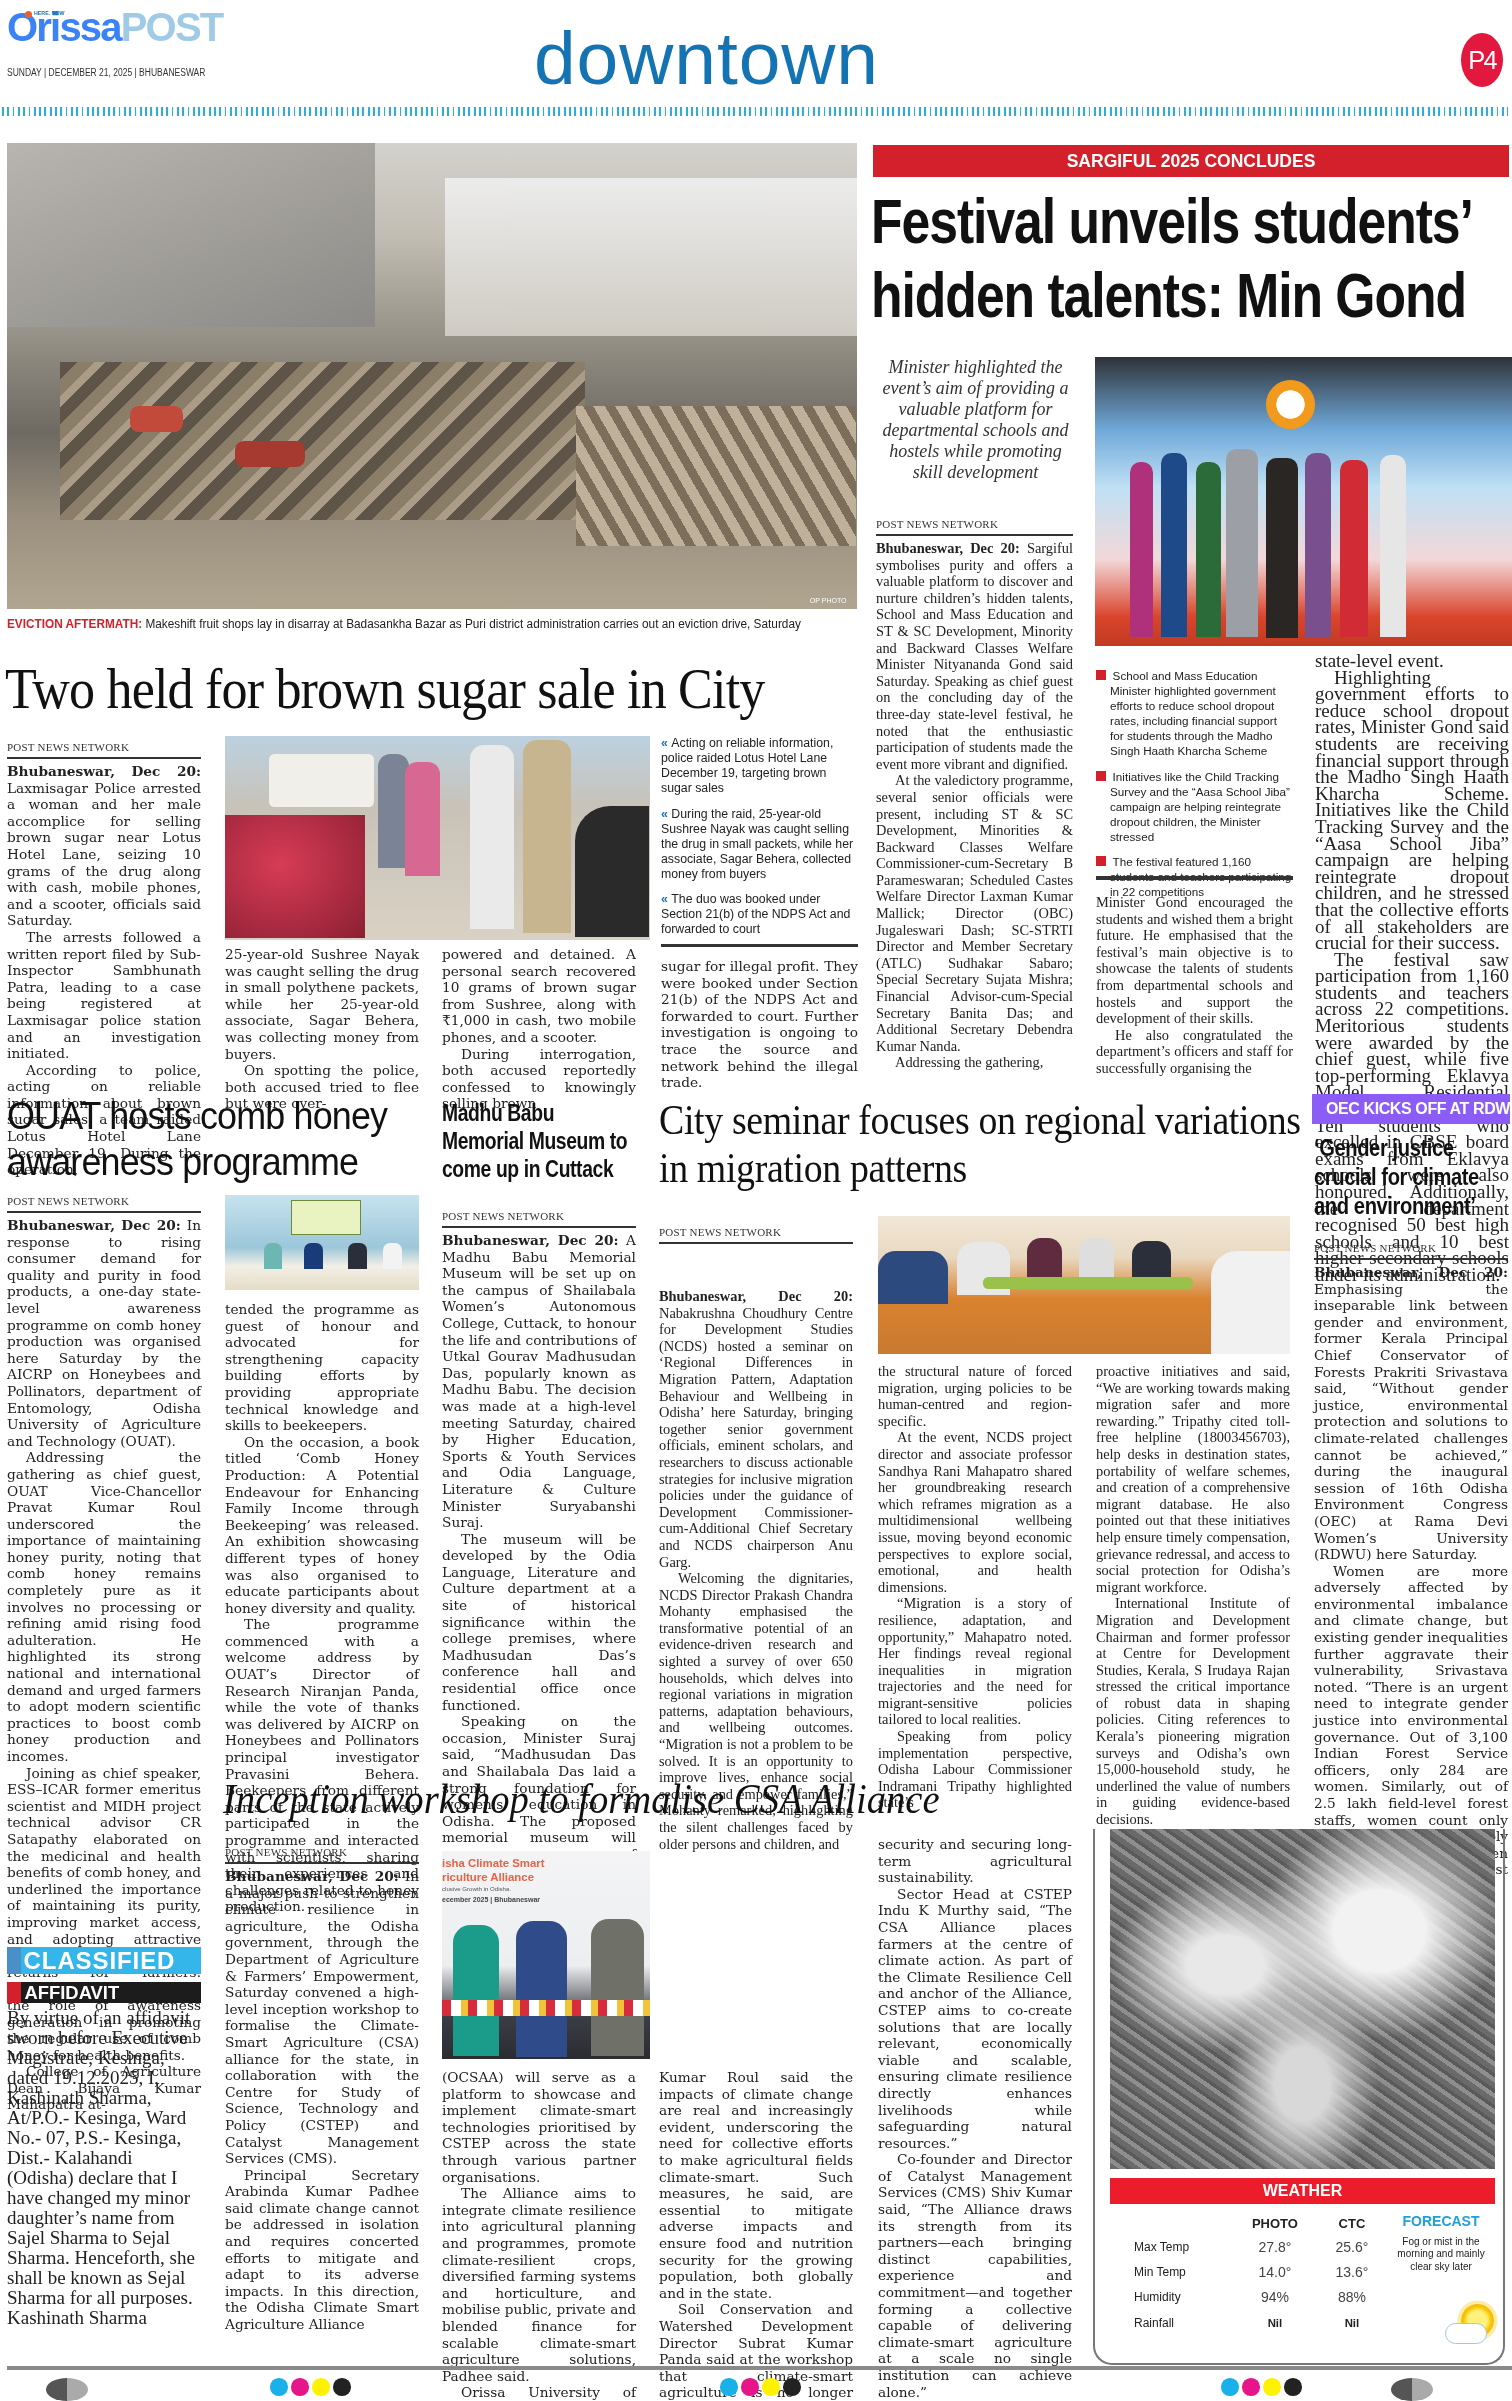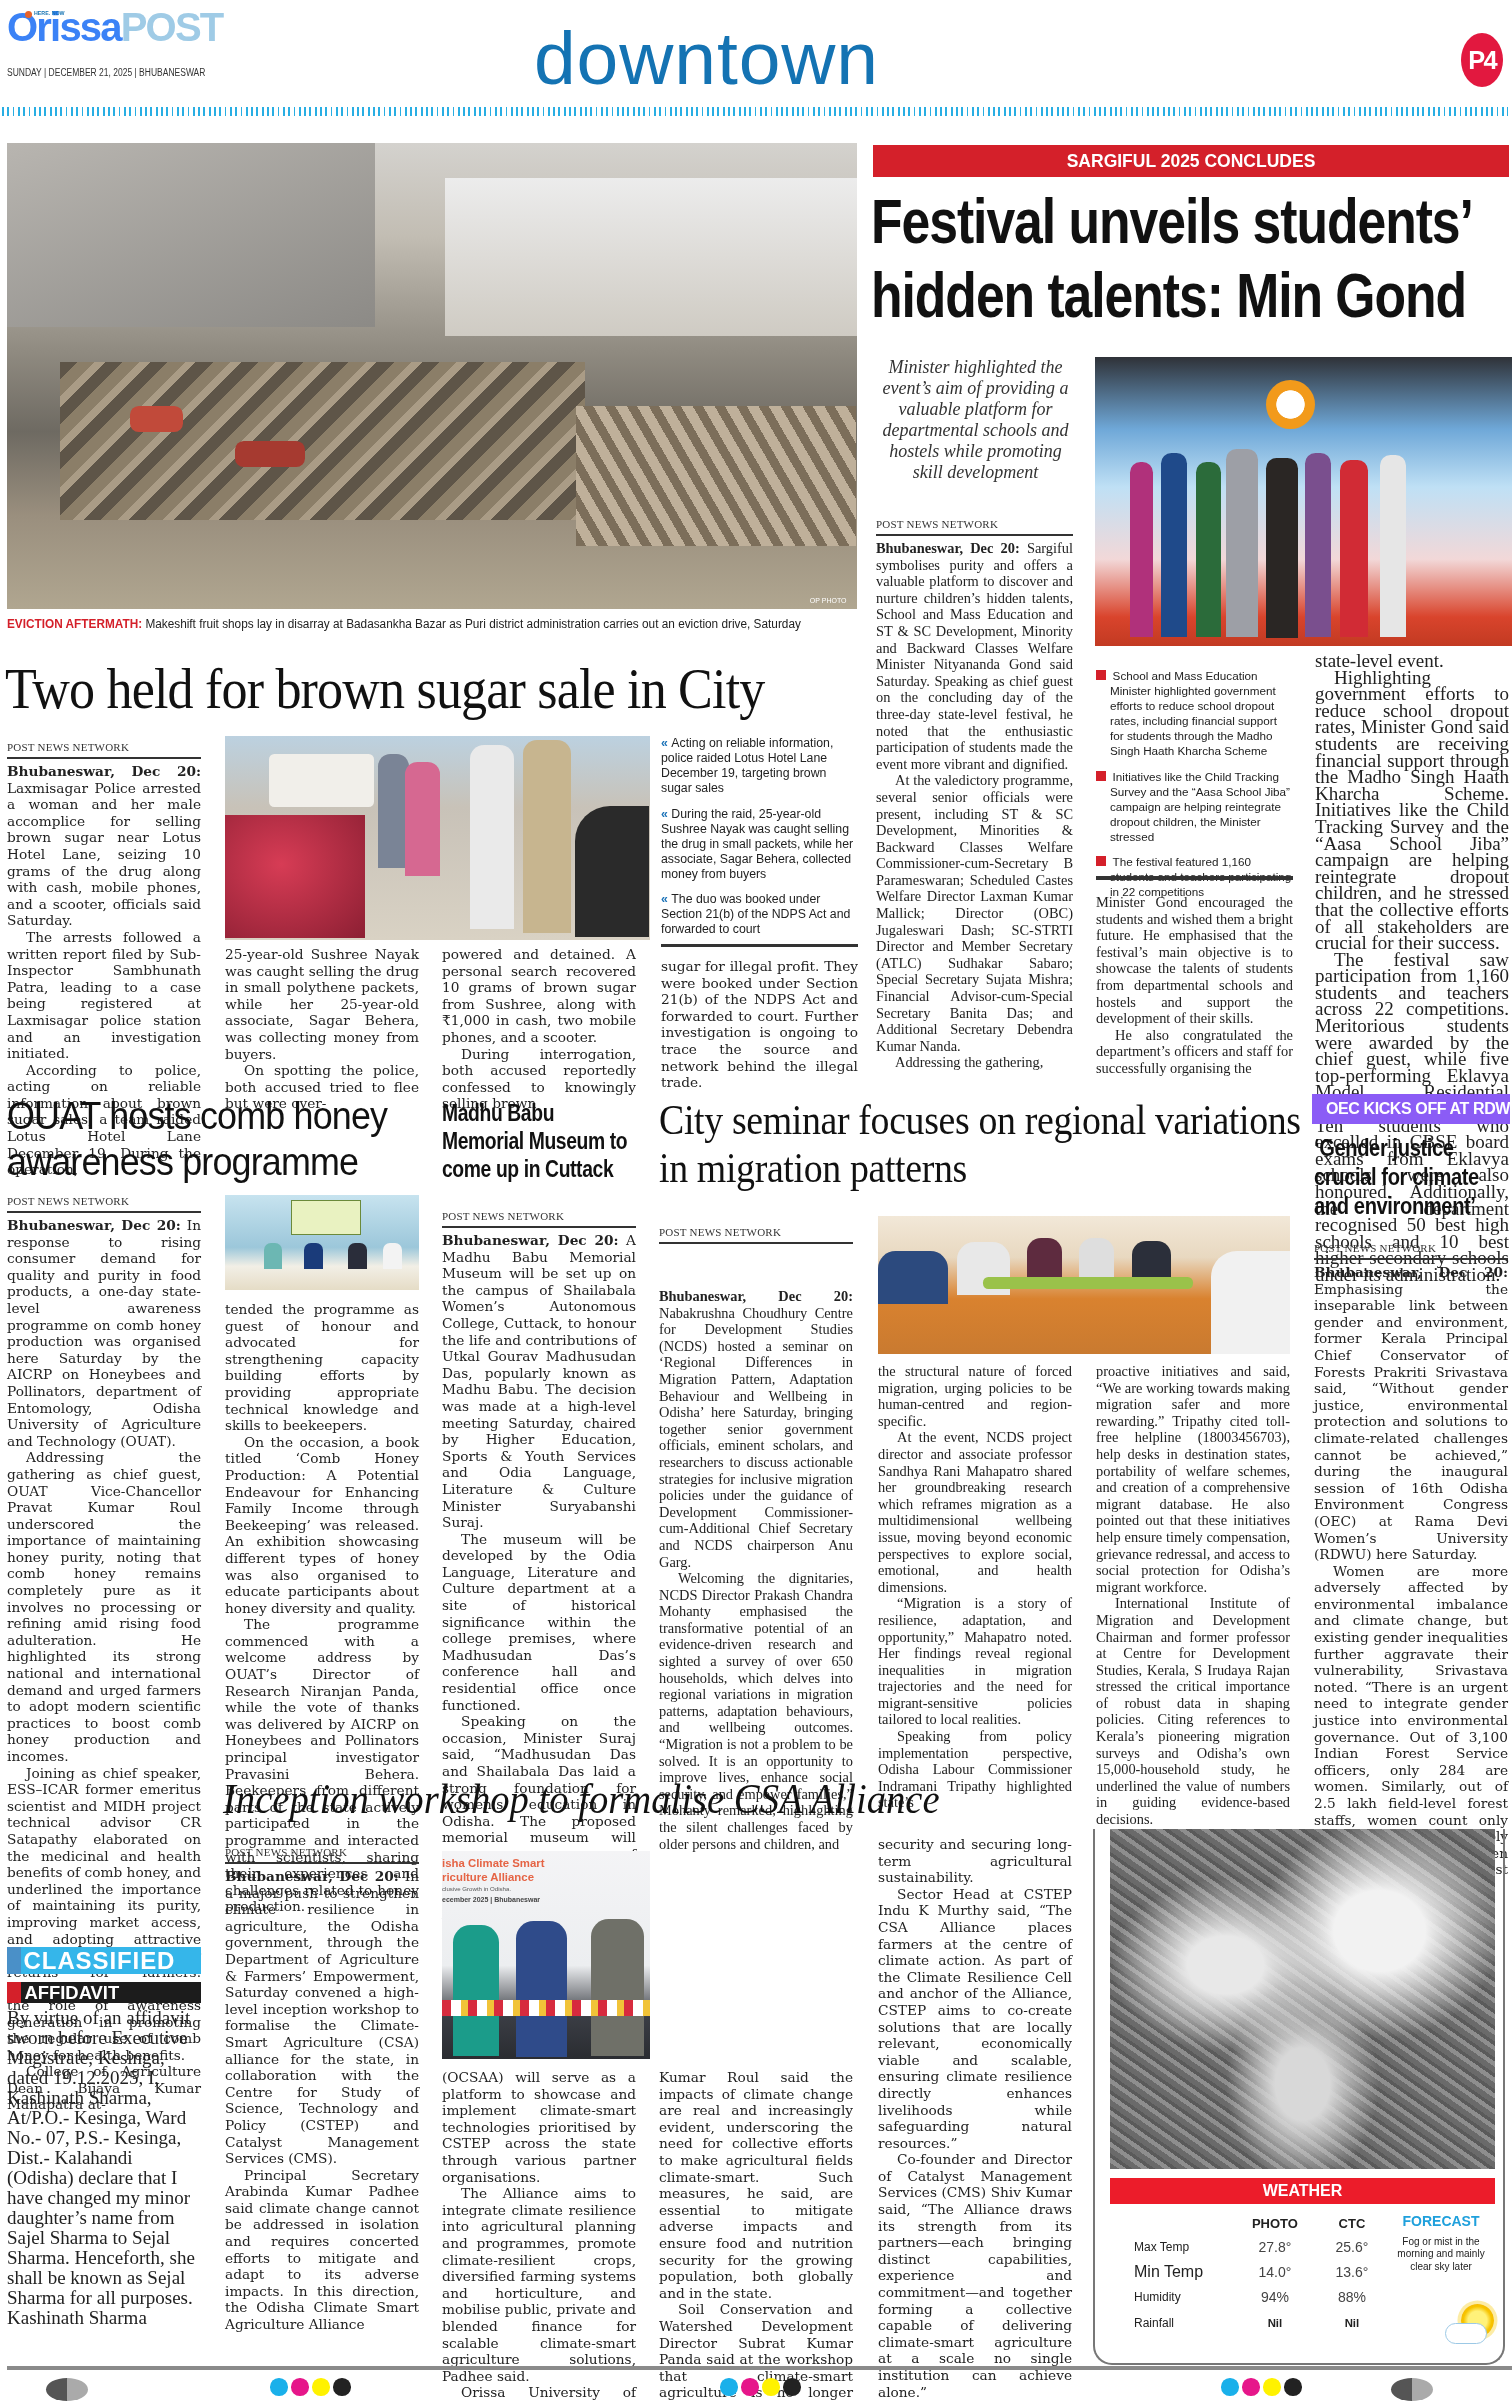--- a/index.html
+++ b/index.html
@@ -24,21 +24,21 @@
 <body>
 
 <div class="abs" style="left:0;top:0;width:1512px;height:123px">
   <div class="abs sans" style="left:7px;top:5.3px;font-weight:bold;font-size:40px;letter-spacing:-1.8px;line-height:44px">
     <span style="color:#3b82f6">Orissa</span><span style="color:#9fcbe6">POST</span>
   </div>
   <div class="abs" style="left:25.4px;top:10.5px;width:7px;height:7px;border-radius:50%;background:#e8632b"></div>
   <div class="abs sans" style="left:34px;top:9.6px;font-size:5.3px;font-weight:bold;color:#1473b3">HERE. NOW</div>
   <div class="abs sans" style="left:7px;top:67px;font-size:10px;color:#333;transform:scaleX(.85);transform-origin:left">SUNDAY | DECEMBER 21, 2025 | BHUBANESWAR</div>
   <div class="abs sans" style="left:534px;top:19px;font-size:75px;line-height:79px;color:#1473b3;font-weight:normal;letter-spacing:0.9px">downtown</div>
-  <div class="abs sans" style="left:1461px;top:33px;width:42px;height:54px;border-radius:50%;background:#e2183f;color:#fff;font-weight:bold;font-size:25.4px;text-align:center;line-height:54px;letter-spacing:-1.8px">P4</div>
+  <div class="abs sans" style="left:1461px;top:33px;width:42px;height:54px;border-radius:50%;background:#e2183f;color:#fff;font-weight:normal;font-size:25.4px;text-align:center;line-height:54px;letter-spacing:-1.8px">P4</div>
   <div class="abs dotline" style="left:1.8px;top:107px;width:1506px;height:8.8px"></div>
 </div>
 
 <div class="abs photo" style="left:7px;top:143px;width:850px;height:466px;background:linear-gradient(180deg,#d4d2ce 0%,#c2bdb3 20%,#8f8a80 45%,#6e6a62 62%,#9a8f7e 80%,#b0a690 100%)">
   <div class="abs" style="left:0;top:0;width:368px;height:184px;background:linear-gradient(160deg,#b8b5b0,#8c8a86)"></div>
   <div class="abs" style="left:438px;top:35px;width:412px;height:158px;background:linear-gradient(180deg,#ececec,#cfcbc3)"></div>
   <div class="abs" style="left:53px;top:219px;width:525px;height:158px;background:repeating-linear-gradient(135deg,#5e5548 0 12.3px,#8b7e68 12.3px 24.5px,#aa9c86 24.5px 32px)"></div>
   <div class="abs" style="left:569px;top:263px;width:280px;height:140px;background:repeating-linear-gradient(60deg,#7c6e5a 0 8.8px,#bfb09a 8.8px 19px)"></div>
   <div class="abs" style="left:123px;top:263px;width:53px;height:26px;background:#c14a3a;border-radius:8.8px"></div>
   <div class="abs" style="left:228px;top:298px;width:70px;height:26px;background:#a63a30;border-radius:8.8px"></div>
@@ -240,21 +240,21 @@
         <th style="font-size:13px;font-weight:bold;text-align:center">CTC</th>
       </tr>
     </thead>
     <tbody>
       <tr style="height:25.4px">
         <td style="font-size:12px">Max Temp</td>
         <td style="font-size:14px;text-align:center;color:#444">27.8°</td>
         <td style="font-size:14px;text-align:center;color:#444">25.6°</td>
       </tr>
       <tr style="height:25.4px">
-        <td style="font-size:16px">Min Temp</td>
+        <td style="font-size:12px">Min Temp</td>
         <td style="font-size:14px;text-align:center;color:#444">14.0°</td>
         <td style="font-size:14px;text-align:center;color:#444">13.6°</td>
       </tr>
       <tr style="height:25.4px">
         <td style="font-size:12px">Humidity</td>
         <td style="font-size:14px;text-align:center;color:#444">94%</td>
         <td style="font-size:14px;text-align:center;color:#444">88%</td>
       </tr>
       <tr style="height:25.4px">
         <td style="font-size:12px">Rainfall</td>

